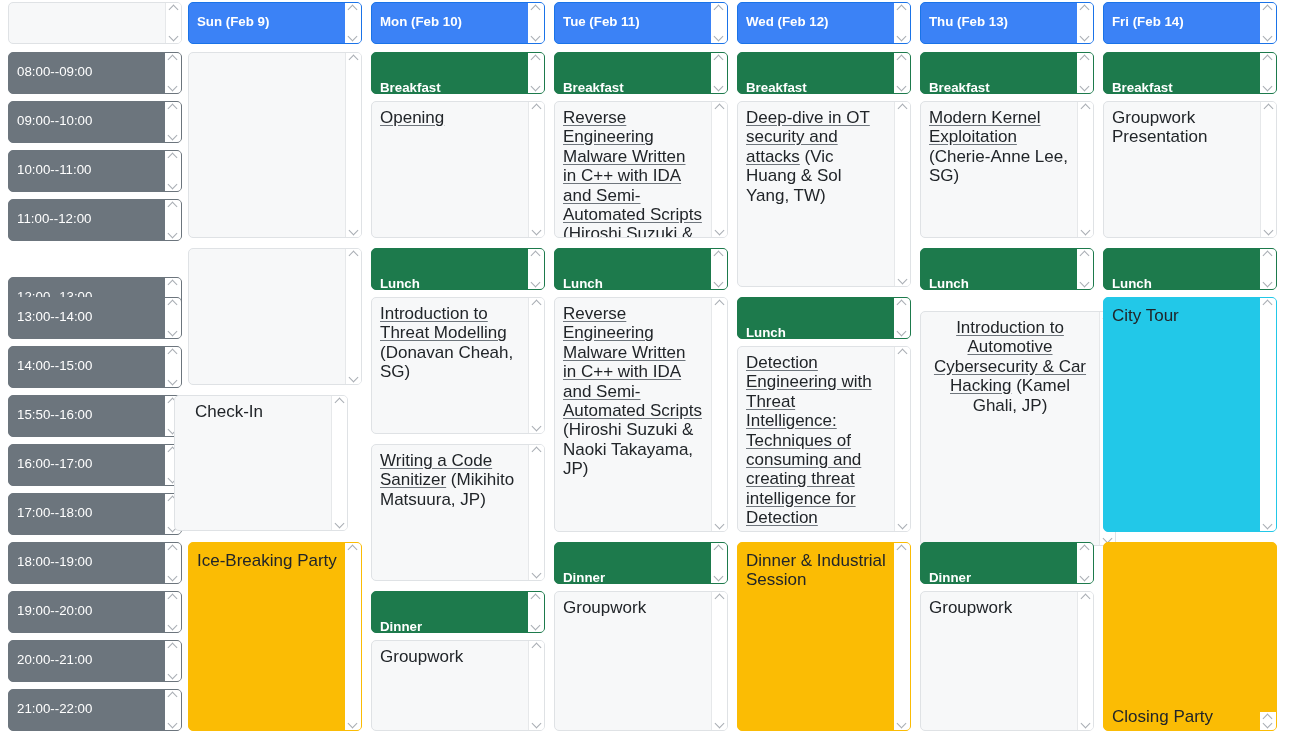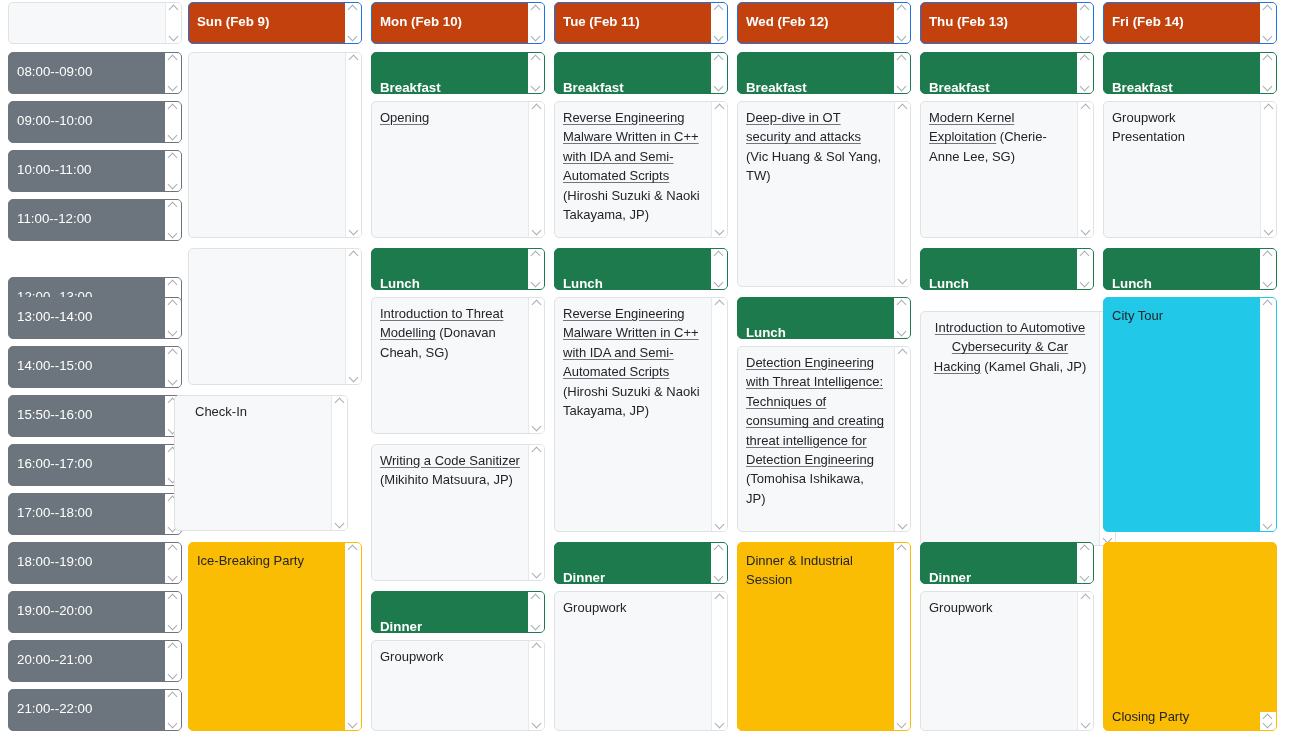--- a/index.html
+++ b/index.html
@@ -25,21 +25,21 @@
     border: 1px solid #dfe2e5;
     border-radius: 5px;
     overflow: hidden;
     display: flex;
     align-items: stretch;
   }
   .cell .body {
     flex: 1 1 auto;
     min-width: 0;
     padding: 6px 8px 4px 8px;
-    font-size: 13px;
+    font-size: 17px;
     line-height: 19.4px;
     color: #212529;
     overflow: hidden;
   }
   
   .sb {
     flex: 0 0 16px;
     width: 16px;
     background: #ffffff;
     border-left: 1px solid #e6e8ea;
@@ -71,21 +71,21 @@
   }
   .cell.time .body {
     color: #ffffff;
     font-size: 13.3px;
     font-weight: 400;
     padding-top: 9px;
   }
   .cell.time .sb { background: #ffffff; border-left: none; }
 
   .cell.head {
-    background: #c2410c;
+    background: #3b82f6;
     border-color: #1a73e8;
   }
   .cell.head .body {
     color: #ffffff;
     font-weight: bold;
     font-size: 13.3px;
     padding-top: 9px;
   }
   .cell.head .sb { background: #ffffff; border-left: none; }
 

